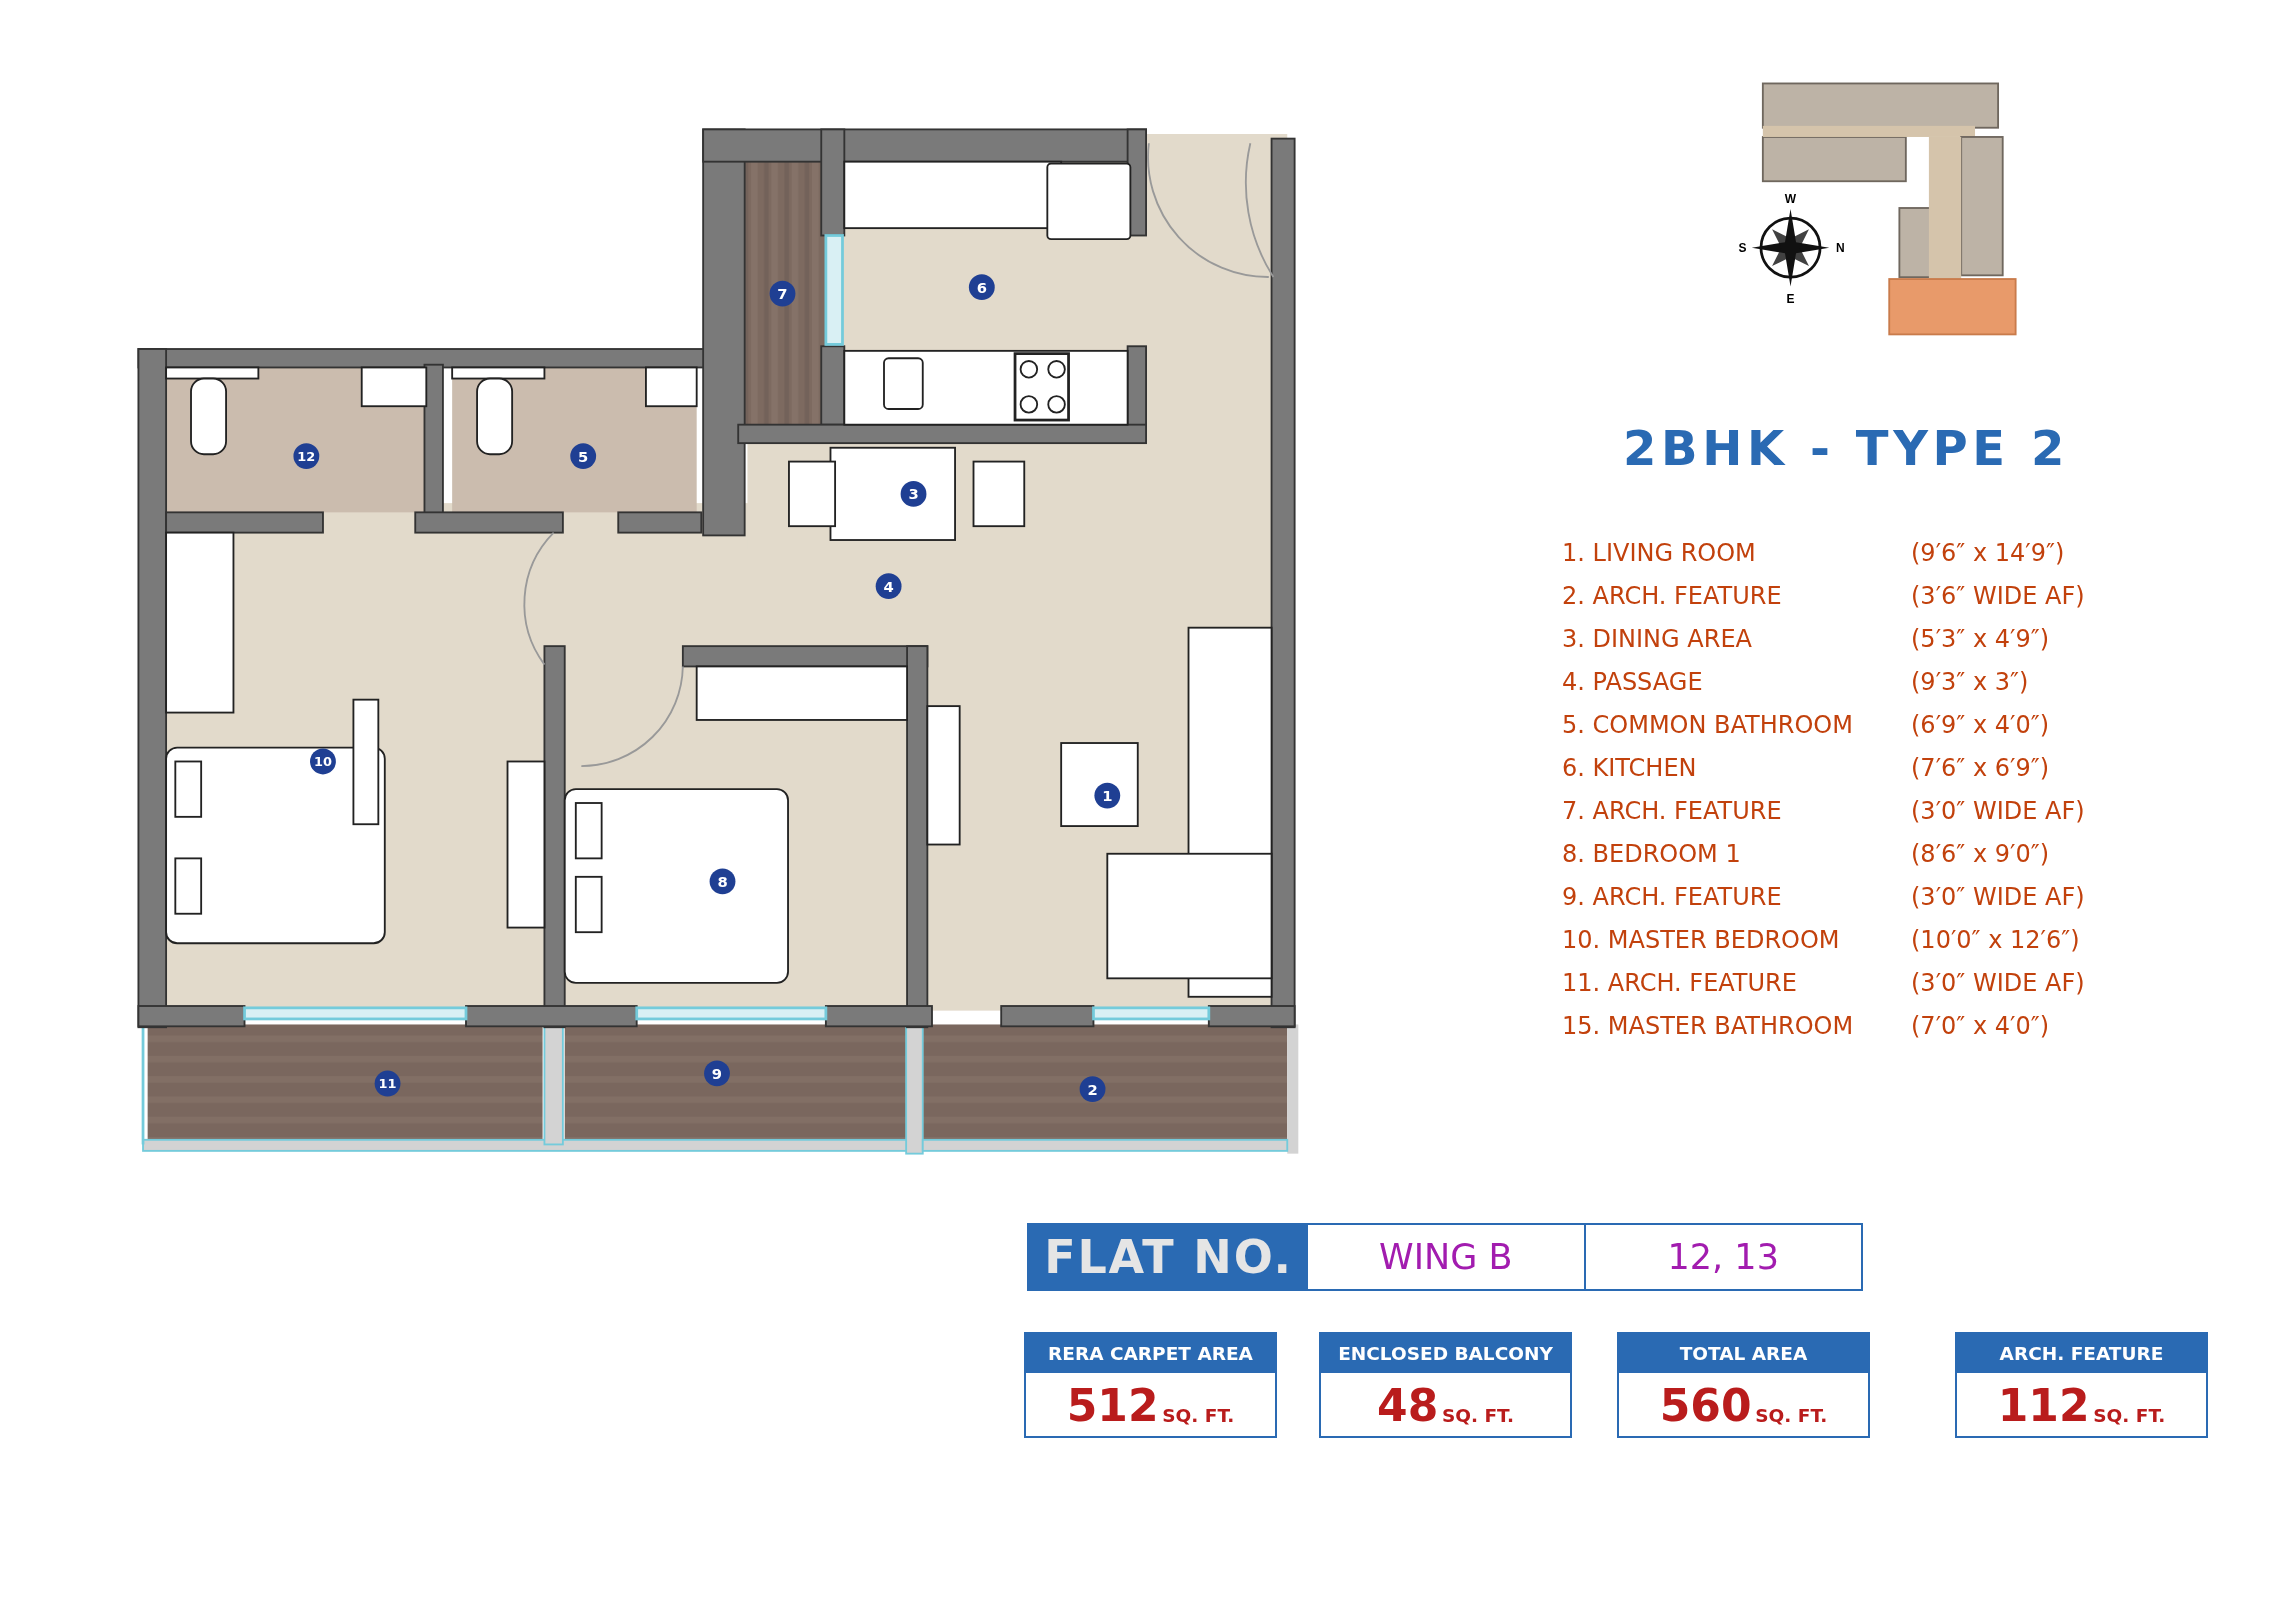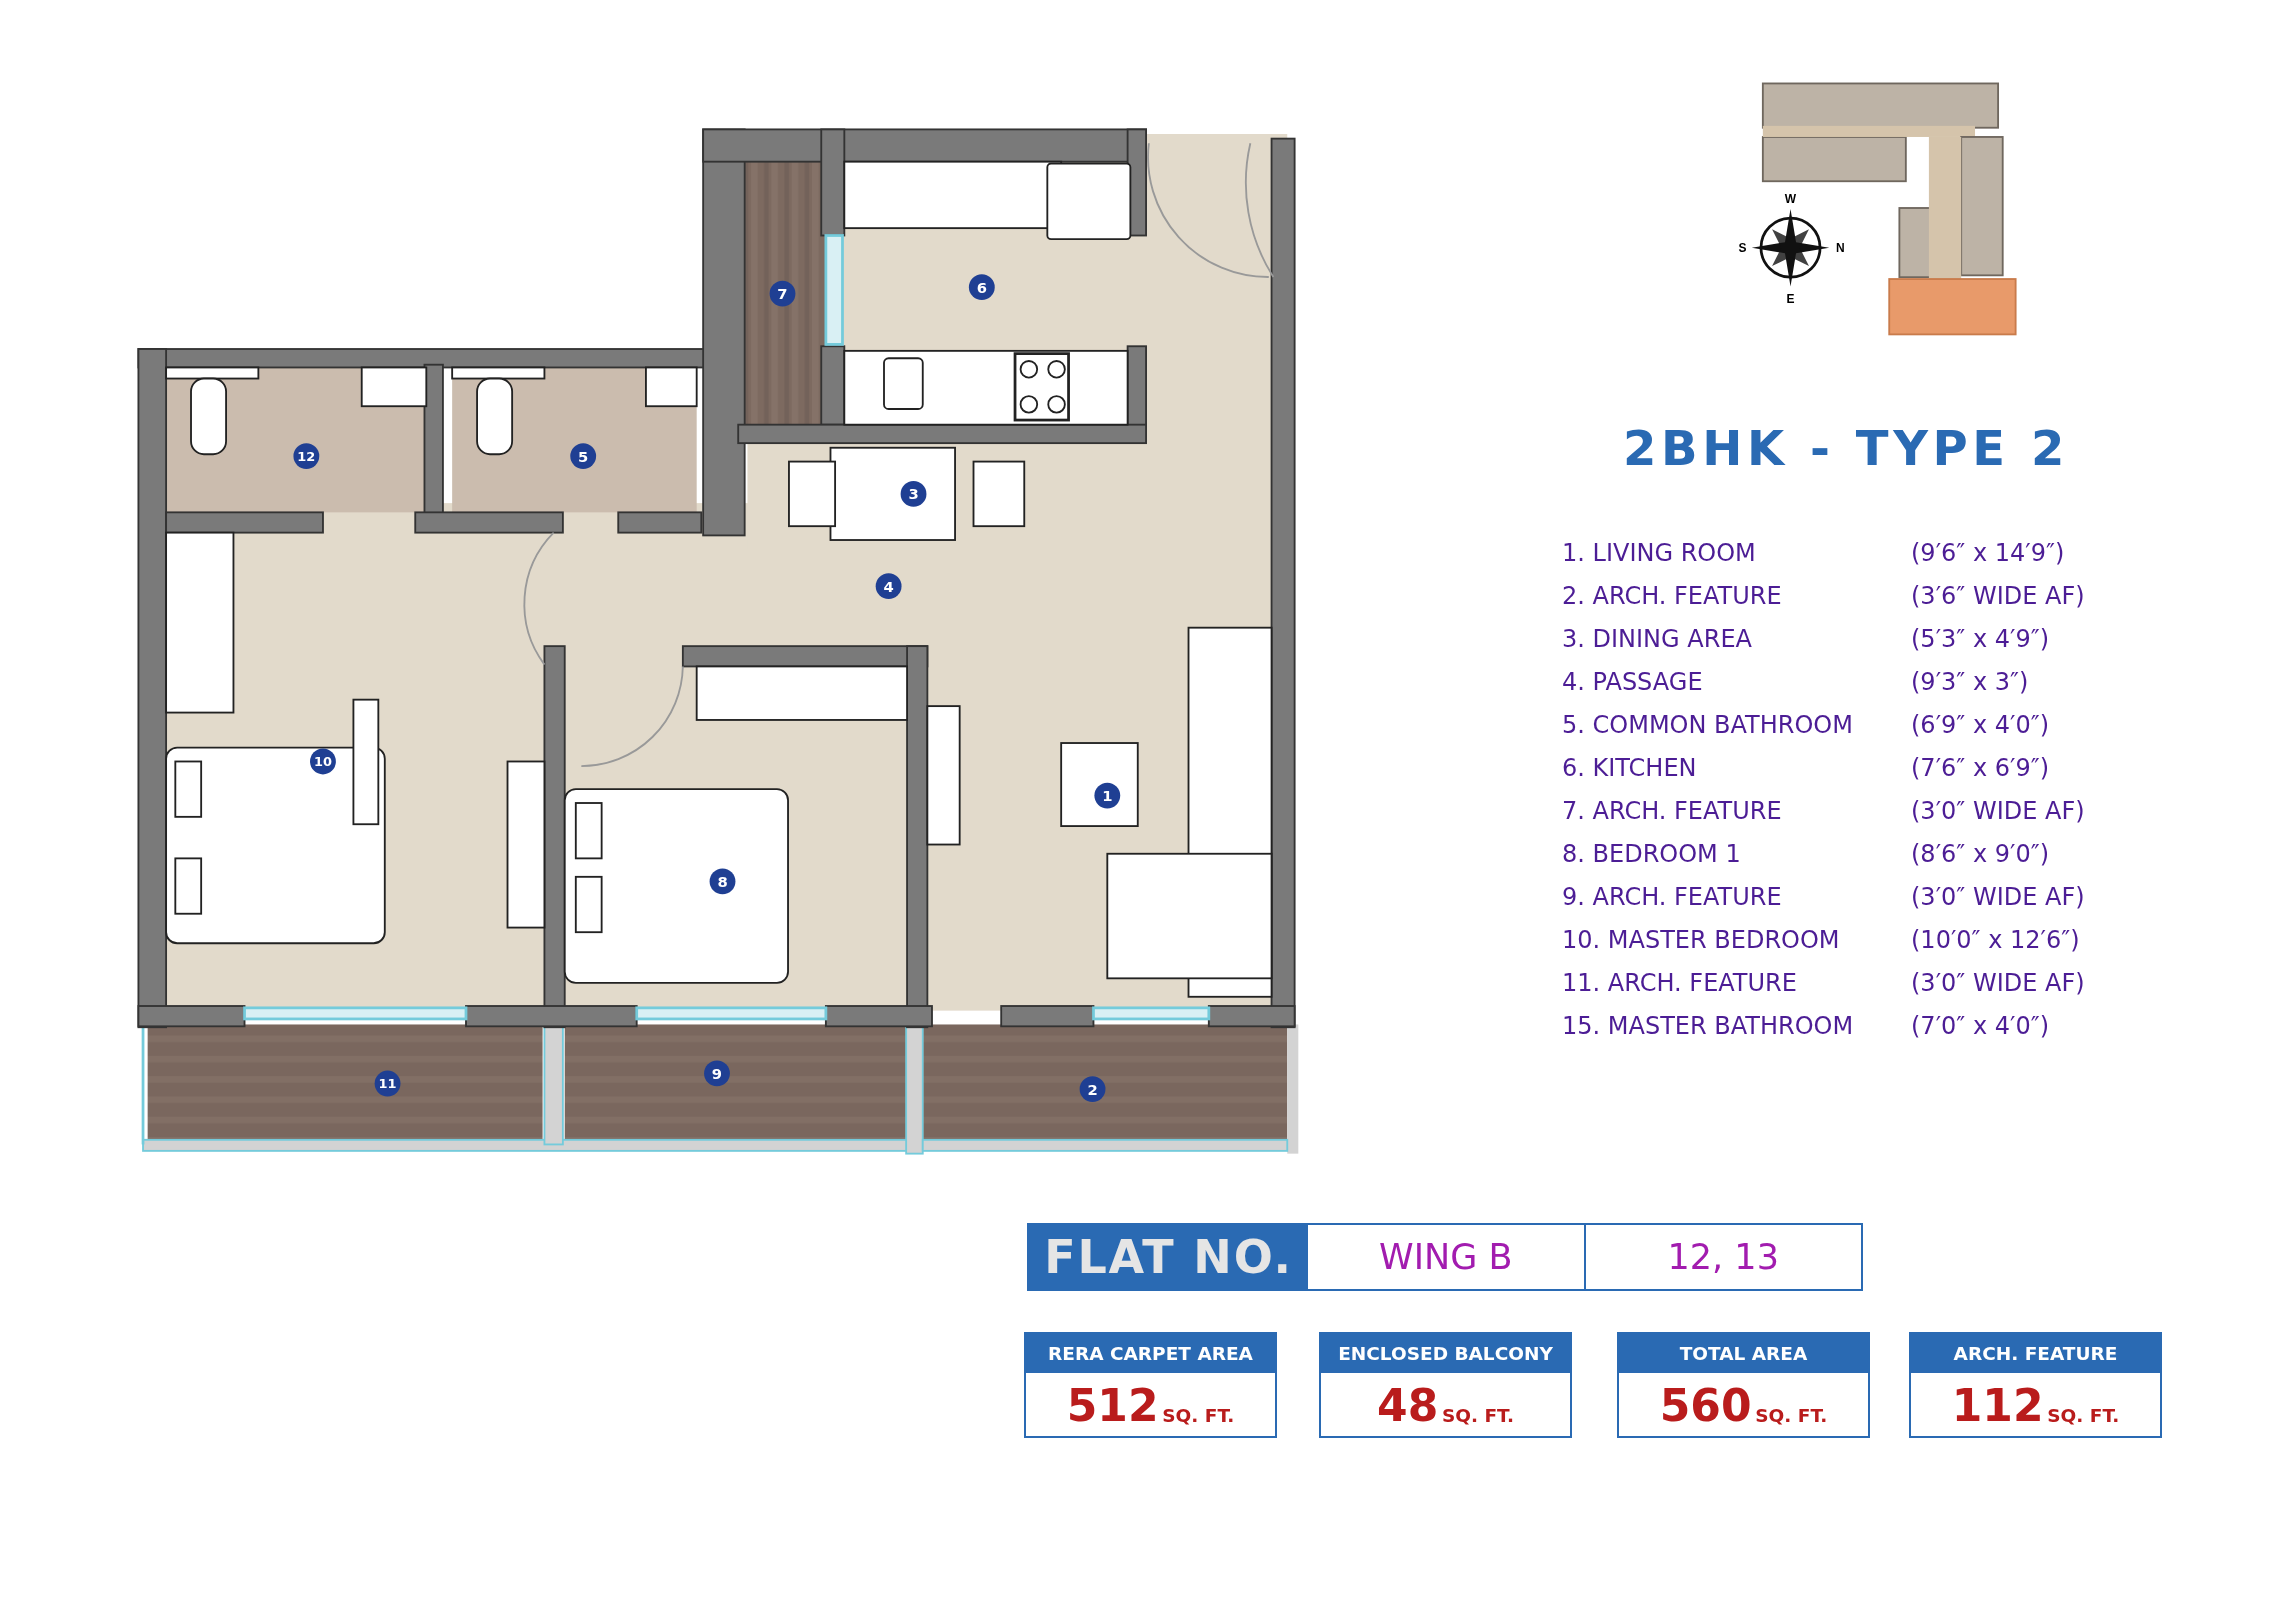--- a/index.html
+++ b/index.html
@@ -1,21 +1,21 @@
 <!DOCTYPE html>
 <html style="font-size:14.8px"><head>
 <meta charset="utf-8">
 <style>
   html,body{margin:0;padding:0;background:#ffffff;}
   body{width:2289px;height:1619px;position:relative;overflow:hidden;font-family:"Liberation Sans",sans-serif;}
   .plan{position:absolute;left:0;top:0;width:1338px;height:1200px;}
   .key-plan{position:absolute;left:1735px;top:65px;width:314px;height:286px;}
   .title{position:absolute;left:1569px;top:420px;width:554px;text-align:center;color:#2a6ab3;font-family:"DejaVu Sans",sans-serif;font-weight:bold;font-size:48px;letter-spacing:4.6px;}
   .legend{position:absolute;left:1562px;top:531px;width:572px;}
-  .legend-row{display:flex;height:43px;align-items:center;font-family:"DejaVu Sans",sans-serif;font-size:24px;color:#4c1d95;}
+  .legend-row{display:flex;height:43px;align-items:center;font-family:"DejaVu Sans",sans-serif;font-size:24px;color:#c2410c;}
   .legend-row .nm{width:349px;}
   .legend-row .dim{flex:1;}
   .flat{position:absolute;left:1027px;top:1223px;width:836px;height:68px;display:flex;border:2.8px solid #2a6ab3;box-sizing:border-box;}
   .flat .lbl{width:279px;background:#2a6ab3;color:#e5e5e5;font-family:"DejaVu Sans",sans-serif;font-weight:bold;font-size:46px;display:flex;align-items:center;justify-content:center;letter-spacing:1.8px;}
   .flat .cell{flex:1;color:#a21caf;font-size:35px;display:flex;align-items:center;justify-content:center;font-family:"DejaVu Sans",sans-serif;}
   .flat .cell+.cell{border-left:2.8px solid #2a6ab3;}
   .areas{position:absolute;top:1332px;left:1024px;width:1135px;height:106px;}
   .area{position:absolute;width:253px;height:106px;border:2.8px solid #2a6ab3;box-sizing:border-box;}
   .area .h{height:39px;background:#2a6ab3;color:#fff;font-family:"DejaVu Sans",sans-serif;font-weight:bold;font-size:18.5px;display:flex;align-items:center;justify-content:center;}
   .area .v{height:62px;display:flex;align-items:flex-end;justify-content:center;color:#b91c1c;padding-bottom:7.4px;box-sizing:border-box;}
@@ -291,21 +291,21 @@
         <span class="u">SQ. FT.</span>
       </div>
   </div>
   <div class="area" style="left:593px">
     <div class="h">TOTAL AREA</div>
     <div class="v">
         <span class="n">560</span>
         <span class="u">SQ. FT.</span>
       </div>
   </div>
-  <div class="area" style="left:885px">
+  <div class="area" style="left:931px">
     <div class="h">ARCH. FEATURE</div>
     <div class="v">
         <span class="n">112</span>
         <span class="u">SQ. FT.</span>
       </div>
   </div>
 </div>
 
 
 </body></html>

